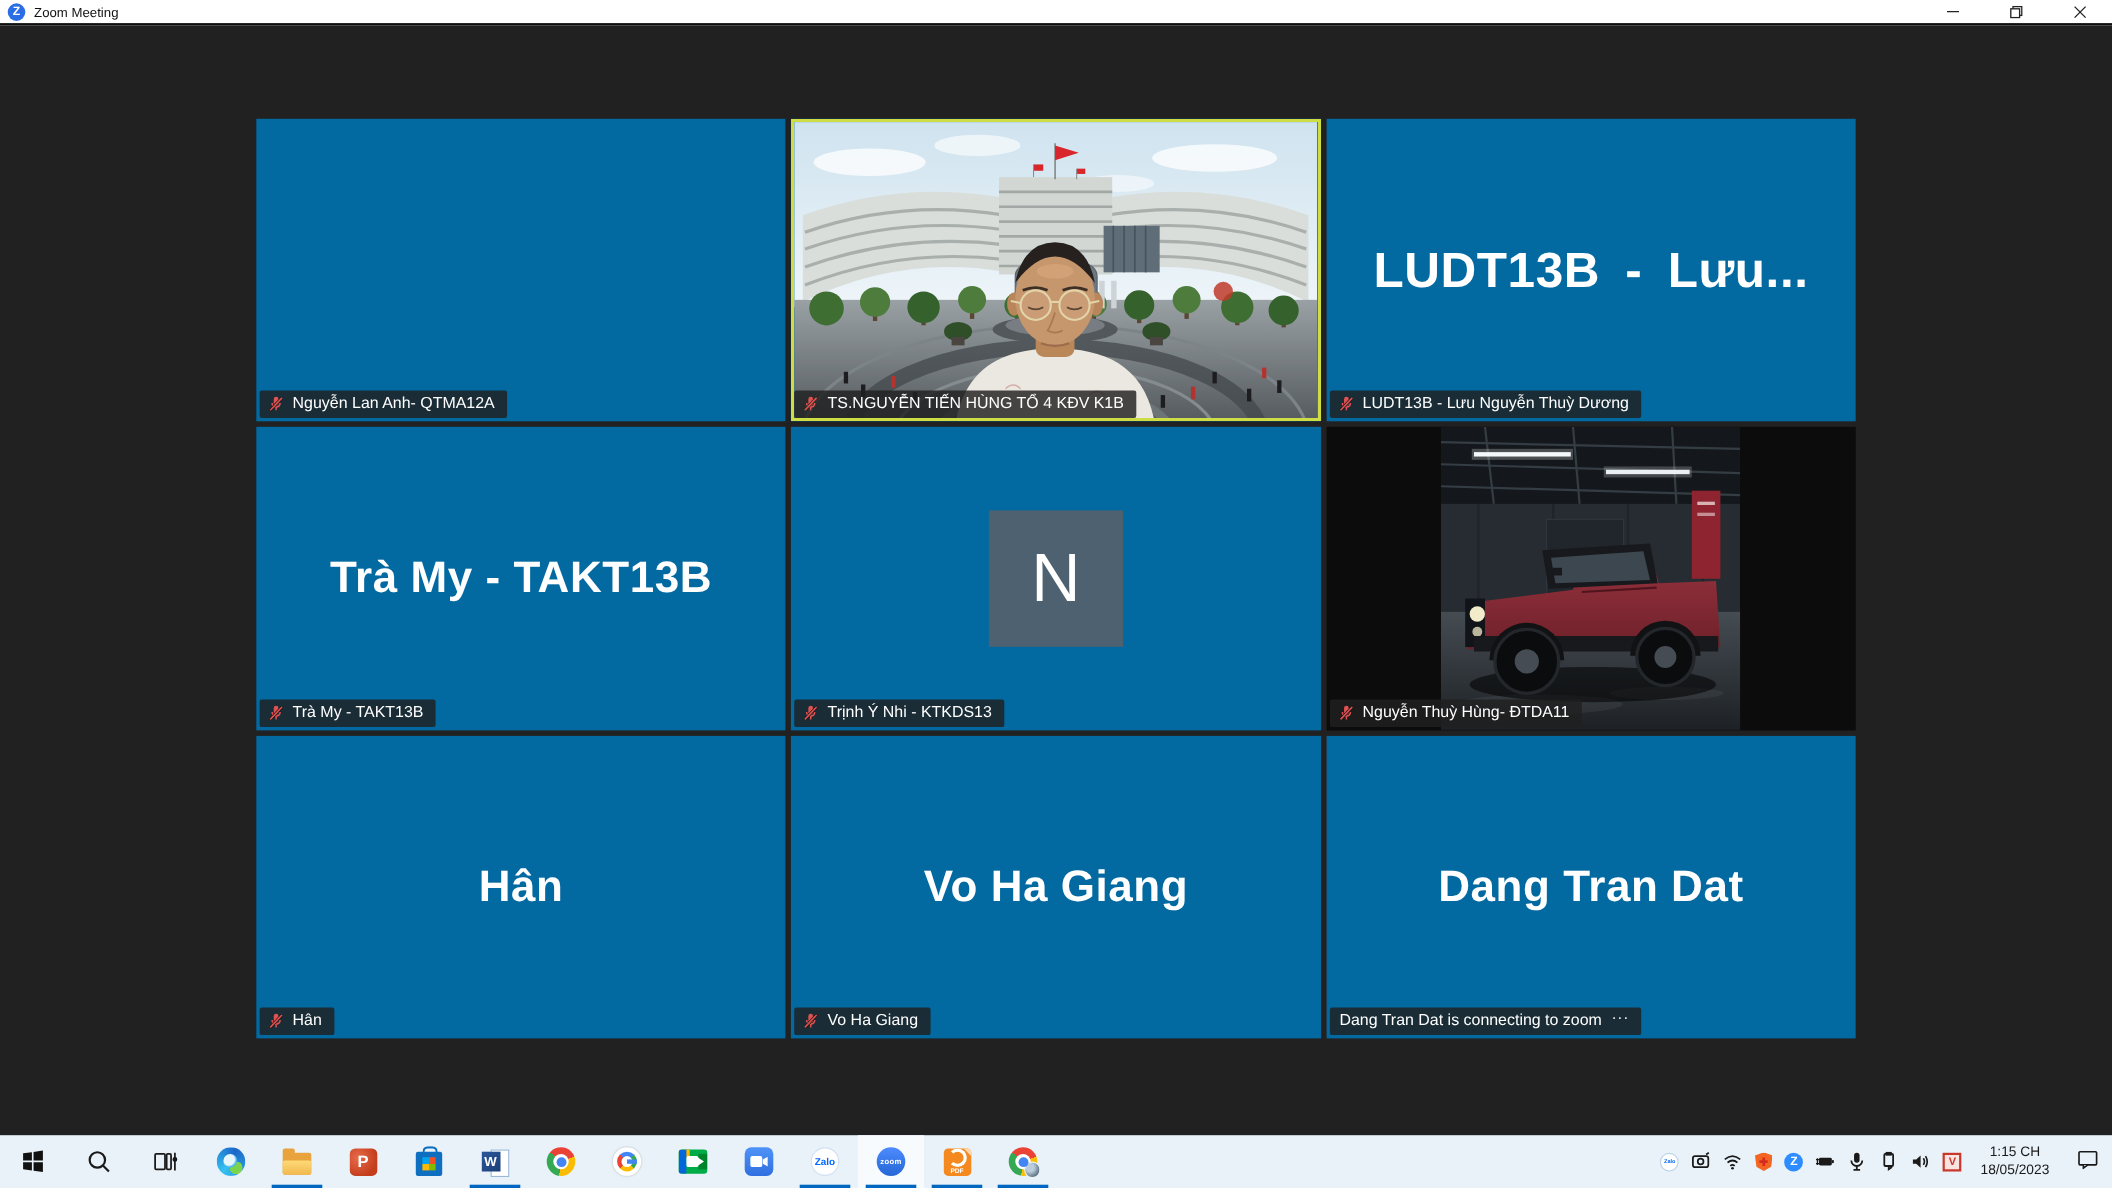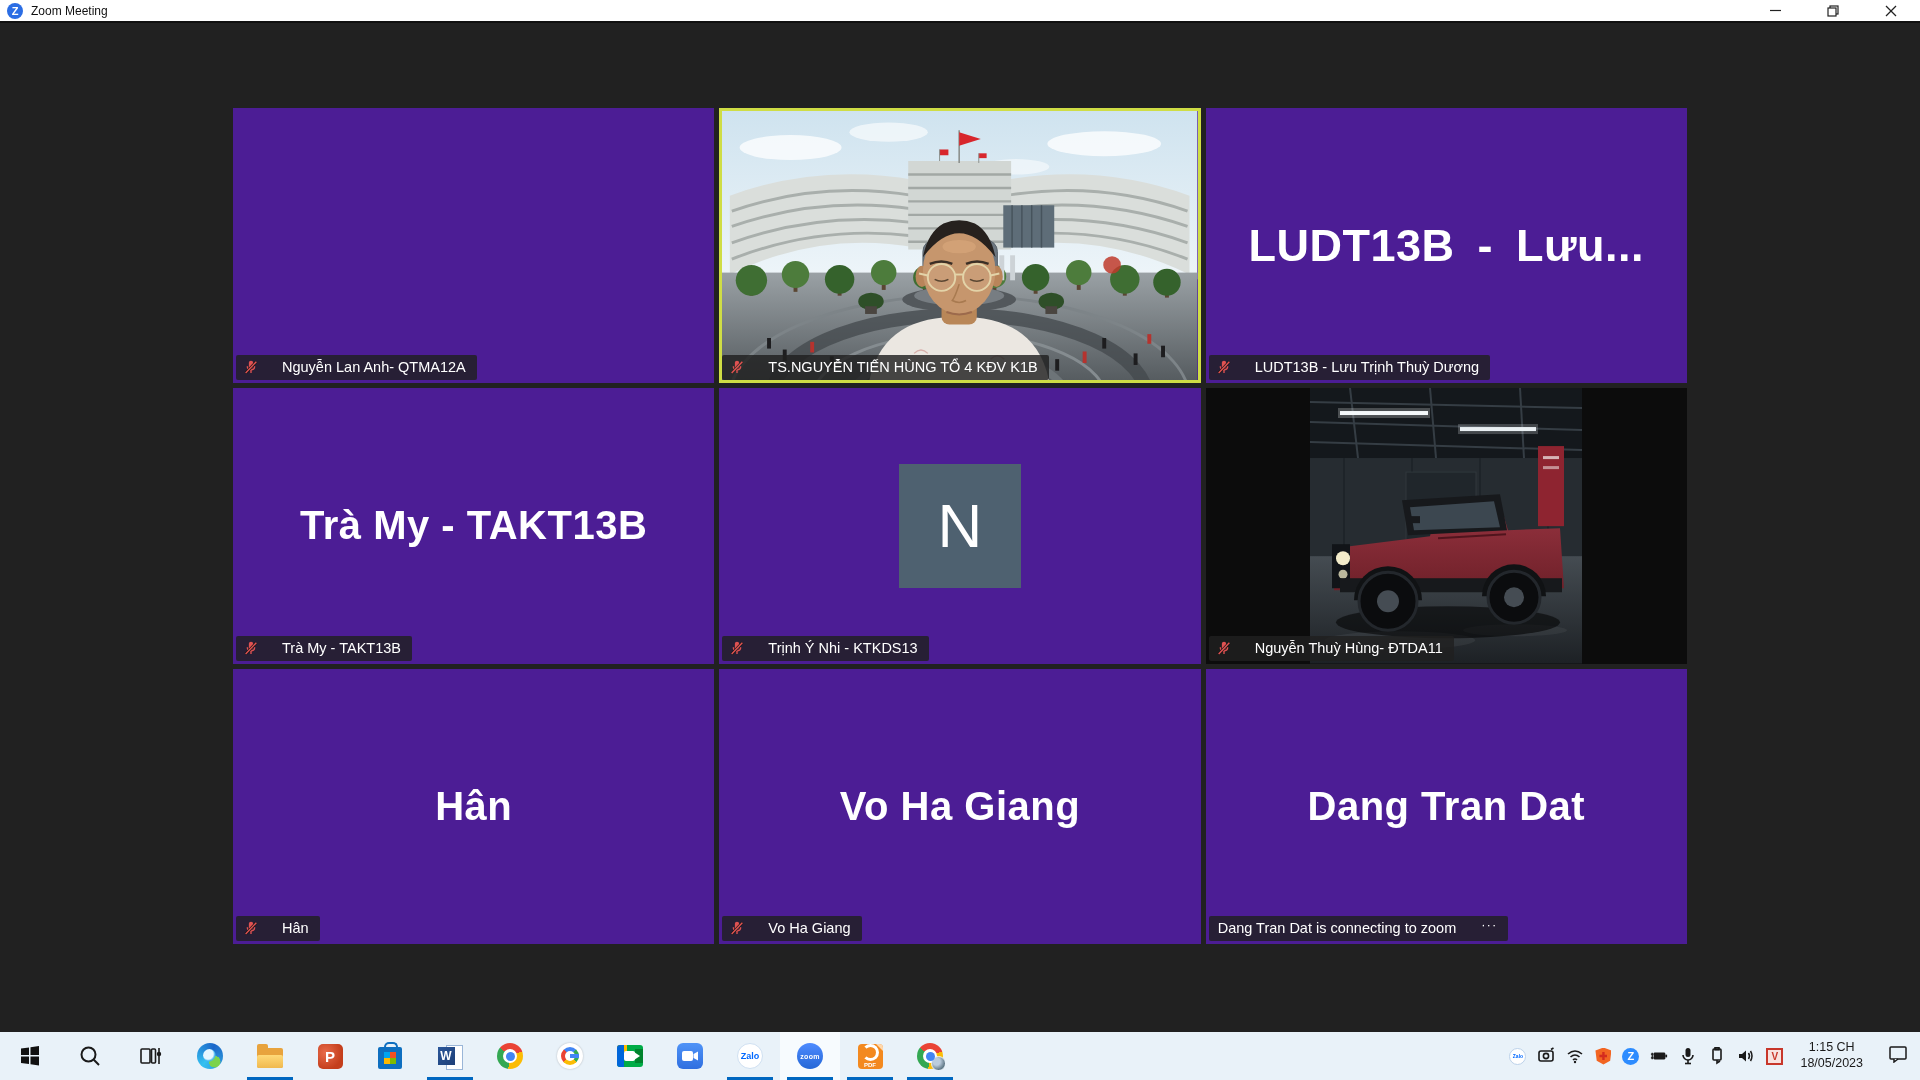--- a/index.html
+++ b/index.html
@@ -11,30 +11,30 @@
   .zbadge{width:16px;height:16px;border-radius:50%;background:#2b6de4;color:#fff;font-size:11px;
     font-weight:bold;display:flex;align-items:center;justify-content:center;margin-left:7px;}
   .tb-title{font-size:12px;color:#111;margin-left:8px;text-align:center;}
   .win-controls{margin-left:auto;display:flex;height:100%;}
   .win-btn{width:58px;height:100%;display:flex;align-items:center;justify-content:center;color:#222;}
 
   
   .stage{position:absolute;top:23px;left:0;width:1920px;height:1009px;background:#212121;}
   .vgrid{position:absolute;left:233px;top:85px;width:1454px;height:836px;display:grid;
     grid-template-columns:repeat(3,1fr);grid-template-rows:repeat(3,1fr);gap:5px;}
-  .tile{position:relative;background:#4c1d95;overflow:hidden;}
+  .tile{position:relative;background:#0369a1;overflow:hidden;}
   .tile.active{box-shadow:inset 0 0 0 3px #cfdd45;}
   .tile.active .vid{position:absolute;inset:3px;}
   .bigname{position:absolute;inset:0;display:flex;align-items:center;justify-content:center;
     color:#fff;font-weight:bold;font-size:40px;letter-spacing:.5px;}
   .bigname.xl{font-size:45px;word-spacing:10px;}
   .avatarbox{position:absolute;left:50%;top:50%;transform:translate(-50%,-50%);width:122px;height:124px;
     background:#4e6170;color:#fff;display:flex;align-items:center;justify-content:center;
     font-size:62px;font-weight:400;}
-  .nametag{position:absolute;left:3px;bottom:3px;display:flex;align-items:center;gap:23px;
+  .nametag{position:absolute;left:3px;bottom:3px;display:flex;align-items:center;gap:7px;
     background:rgba(32,32,32,.82);padding:4px 11px 5px 7px;color:#fff;font-size:14.5px;
     border-radius:2px;z-index:5;white-space:nowrap;}
   .nametag.noicon{padding-left:9px;}
   .nametag .dots{font-size:13px;letter-spacing:1px;margin-left:2px;position:relative;top:-4px;}
   .micico{width:16px;height:16px;flex:0 0 auto;}
   .vid{position:absolute;inset:0;}
   .vid svg{width:100%;height:100%;display:block;}
   .pillar{position:absolute;top:0;bottom:0;left:50%;transform:translateX(-50%);width:272px;}
   .pillar svg{width:100%;height:100%;display:block;}
 
@@ -311,21 +311,21 @@
 
   <div class="tile">
     <div class="bigname xl">LUDT13B - Lưu...</div>
     <div class="nametag">
       <svg class="micico" viewBox="0 0 24 24">
         <path fill="#e05252" d="M12 2.5a3.2 3.2 0 0 1 3.2 3.2v6a3.2 3.2 0 0 1-6.4 0v-6A3.2 3.2 0 0 1 12 2.5z"></path>
         <path fill="#e05252" d="M5.5 11h2.1a4.4 4.4 0 0 0 8.8 0h2.1a6.5 6.5 0 0 1-5.5 6.4V21h-2v-3.6A6.5 6.5 0 0 1 5.5 11z"></path>
         <line x1="4" y1="21" x2="20" y2="4" stroke="#151515" stroke-width="4"></line>
         <line x1="4" y1="21" x2="20" y2="4" stroke="#e05252" stroke-width="2.2"></line>
       </svg>
-      <span>LUDT13B - Lưu Trịnh Thuỳ Dương</span>
+      <span>LUDT13B - Lưu Nguyễn Thuỳ Dương</span>
     </div>
   </div>
 
   <div class="tile">
     <div class="bigname">Trà My - TAKT13B</div>
     <div class="nametag">
       <svg class="micico" viewBox="0 0 24 24">
         <path fill="#e05252" d="M12 2.5a3.2 3.2 0 0 1 3.2 3.2v6a3.2 3.2 0 0 1-6.4 0v-6A3.2 3.2 0 0 1 12 2.5z"></path>
         <path fill="#e05252" d="M5.5 11h2.1a4.4 4.4 0 0 0 8.8 0h2.1a6.5 6.5 0 0 1-5.5 6.4V21h-2v-3.6A6.5 6.5 0 0 1 5.5 11z"></path>
         <line x1="4" y1="21" x2="20" y2="4" stroke="#151515" stroke-width="4"></line>

